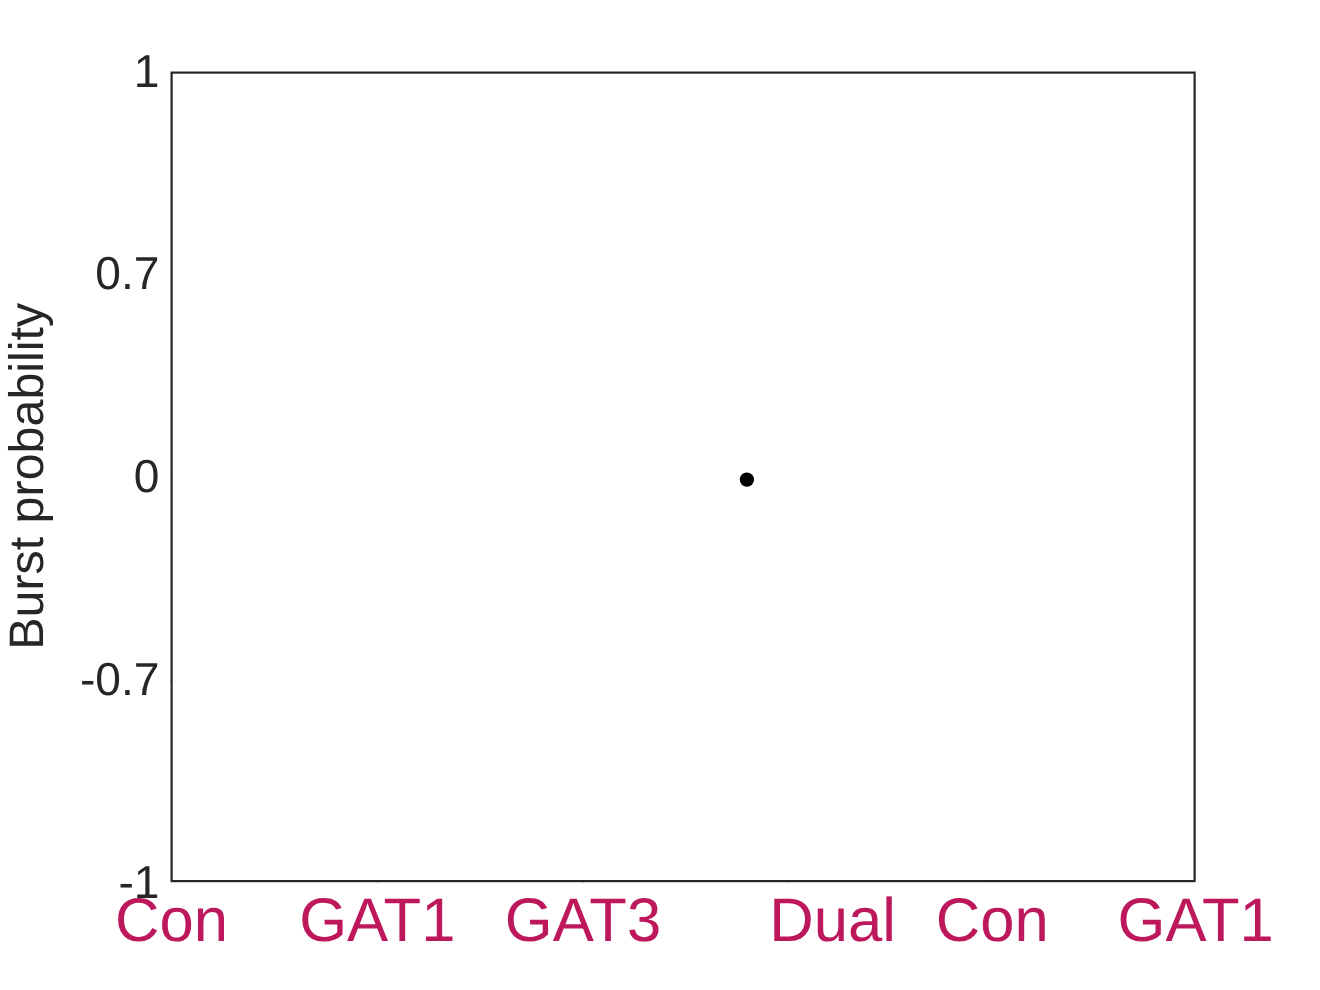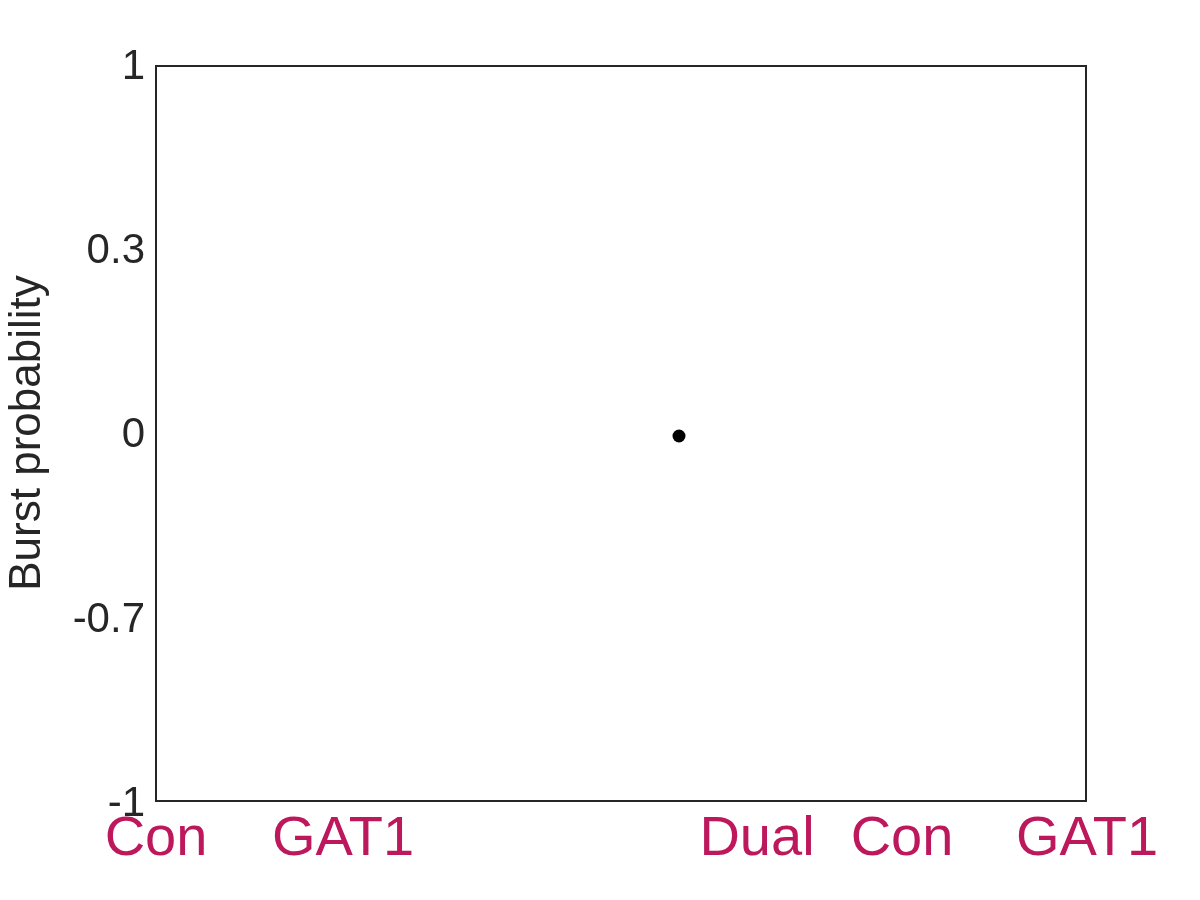--- a/index.html
+++ b/index.html
@@ -103,36 +103,37 @@
   }
 </style>
 </head>
 <body>
 
 <div id="figure">
 
   <div id="ylabel">Burst probability</div>
 
   <div class="ytick-label" style="top:65px;">1</div>
-  <div class="ytick-label" style="top:249px;">0.3</div>
+  <div class="ytick-label" style="top:249px;">0.7</div>
   <div class="ytick-label" style="top:433px;">0</div>
   <div class="ytick-label" style="top:618px;">-0.7</div>
   <div class="ytick-label" style="top:802px;">-1</div>
 
   <div class="ytick-mark" style="top:249px;"></div>
   <div class="ytick-mark" style="top:433px;"></div>
   <div class="ytick-mark" style="top:618px;"></div>
 
   <div class="xtick-mark" style="left:342px;"></div>
   <div class="xtick-mark" style="left:529px;"></div>
   <div class="xtick-mark" style="left:715px;"></div>
   <div class="xtick-mark" style="left:901px;"></div>
 
   <div class="xtick-label" style="left:156px;">Con</div>
   <div class="xtick-label" style="left:343px;">GAT1</div>
+  <div class="xtick-label" style="left:530px;">GAT3</div>
   <div class="xtick-label" style="left:757px;">Dual</div>
   <div class="xtick-label" style="left:902px;">Con</div>
   <div class="xtick-label" style="left:1087px;">GAT1</div>
 
   <div id="plot-area">
     <div id="data-layer">
         <div class="data-point" style="left: 521.92px; top: 368.5px; background: rgb(0, 0, 0);"></div>
       </div>
   </div>
 

